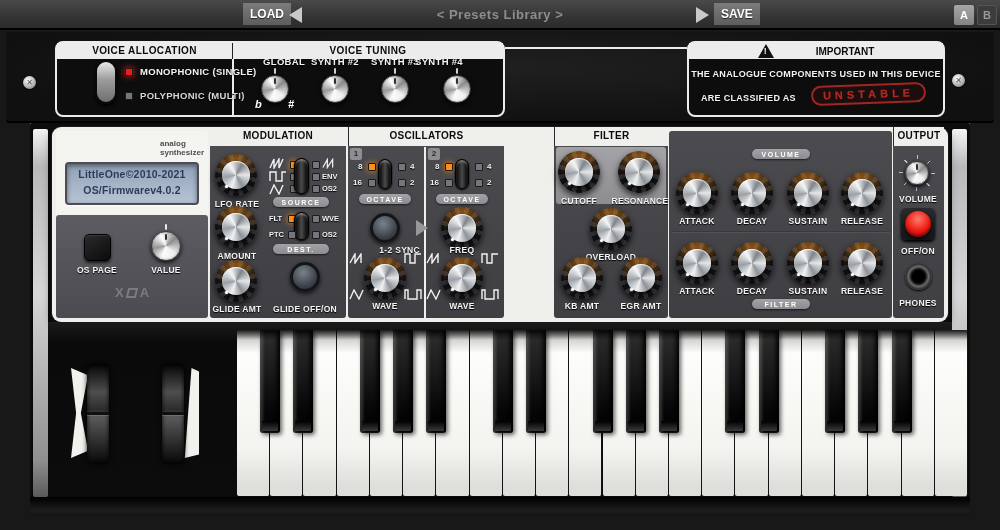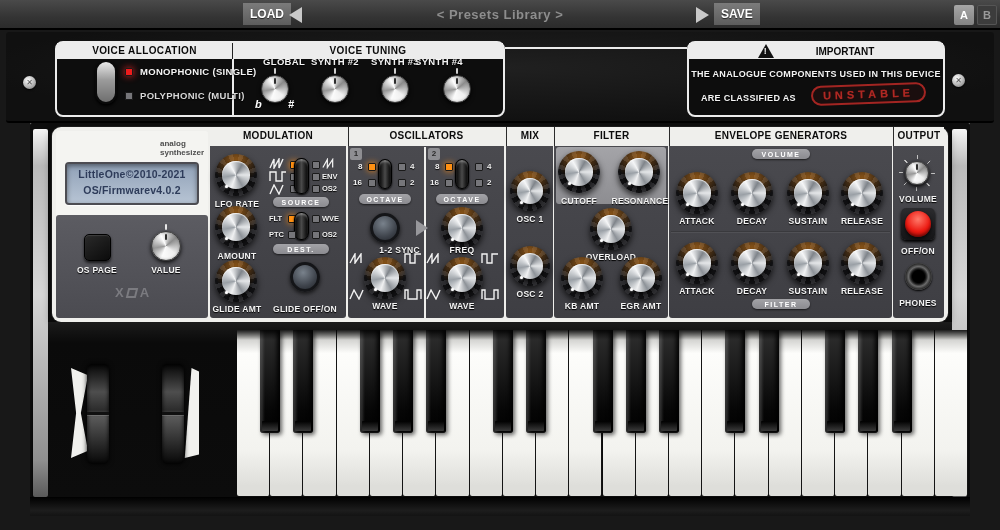--- a/index.html
+++ b/index.html
@@ -382,45 +382,37 @@
       <div class="gk" style="left:93px;top:126px;width:42px;height:42px;"></div>
       <svg class="wicon" style="left:78px;top:158px;" viewBox="0 0 18 11">
           <path d="M1,10 L5,1 L10,10 L14,1" fill="none" stroke="#f2f2f2" stroke-width="1.4"></path>
         </svg>
       <svg class="wicon" style="left:133px;top:158px;" viewBox="0 0 18 11">
           <path d="M1,10 V1 H4 V10 H13 V1 H17 V10" fill="none" stroke="#f2f2f2" stroke-width="1.4"></path>
         </svg>
       <div class="lbl" style="left:86px;top:170px;width:56px;">WAVE</div>
     </div>
 
-    <div class="sec" style="left:454px;width:47px;">
-      <div class="sec-head bl">MIX</div>
-      <div class="gk" style="left:4px;top:40px;width:40px;height:40px;"></div>
-      <div class="lbl" style="left:-4px;top:83px;width:56px;">OSC 1</div>
-      <div class="gk" style="left:4px;top:115px;width:40px;height:40px;"></div>
-      <div class="lbl" style="left:-4px;top:158px;width:56px;">OSC 2</div>
-    </div>
 
     <div class="sec" style="left:502px;width:114px;">
       <div class="sec-head bl">FILTER</div>
       <div id="flt-light"></div>
       <div class="gk" style="left:4px;top:20px;width:42px;height:42px;"></div>
       <div class="lbl" style="left:-3px;top:65px;width:56px;">CUTOFF</div>
       <div class="gk" style="left:64px;top:20px;width:42px;height:42px;"></div>
       <div class="lbl" style="left:55px;top:65px;width:62px;">RESONANCE</div>
       <div class="gk" style="left:36px;top:77px;width:42px;height:42px;"></div>
       <div class="lbl" style="left:29px;top:121px;width:56px;">OVERLOAD</div>
       <div class="gk" style="left:7px;top:126px;width:42px;height:42px;"></div>
       <div class="lbl" style="left:0px;top:170px;width:56px;">KB AMT</div>
       <div class="gk" style="left:66px;top:126px;width:42px;height:42px;"></div>
       <div class="lbl" style="left:59px;top:170px;width:56px;">EGR AMT</div>
     </div>
 
     <div class="sec" style="left:617px;width:223px;">
-      <div class="sec-head bl">ENVELOPE GENERATORS</div>
       <div class="badge" style="left:83px;top:18px;width:58px;">VOLUME</div>
       <div id="env-div"></div>
 
       <div class="gk" style="left:7px;top:41px;width:42px;height:42px;"></div>
       <div class="lbl" style="left:0px;top:85px;width:56px;">ATTACK</div>
       <div class="gk" style="left:62px;top:41px;width:42px;height:42px;"></div>
       <div class="lbl" style="left:55px;top:85px;width:56px;">DECAY</div>
       <div class="gk" style="left:118px;top:41px;width:42px;height:42px;"></div>
       <div class="lbl" style="left:111px;top:85px;width:56px;">SUSTAIN</div>
       <div class="gk" style="left:172px;top:41px;width:42px;height:42px;"></div>

